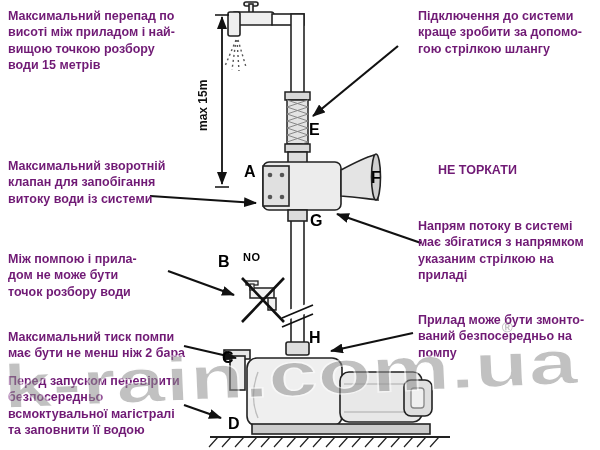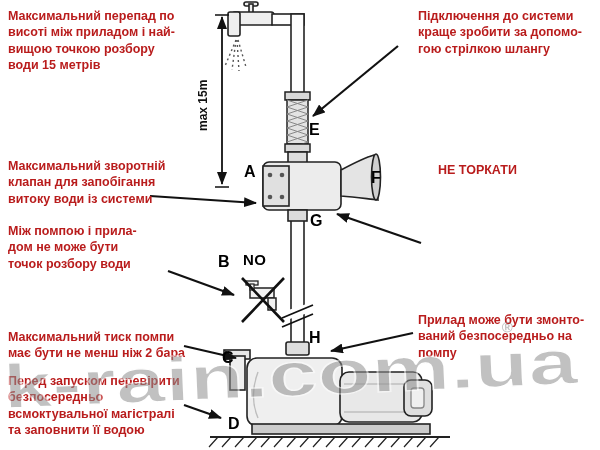--- a/index.html
+++ b/index.html
@@ -1,23 +1,23 @@
 <!DOCTYPE html>
 <html><head>
 <meta charset="utf-8">
 <style>
   * { margin:0; padding:0; box-sizing:border-box; }
   html,body { background:#ffffff; }
   body { font-family:"Liberation Sans", sans-serif; }
   .stage { position:relative; width:600px; height:450px; background:#fff; overflow:hidden; }
   .art { position:absolute; left:0; top:0; width:600px; height:450px; }
-  .callout { position:absolute; font-size:12.5px; font-weight:700; color:#b91c1c; line-height:1.3; }
+  .callout { position:absolute; font-size:12.5px; font-weight:700; color:#701a75; line-height:1.3; }
   .callout span { white-space:pre-line; }
   .dlabel { position:absolute; font-size:16px; font-weight:700; color:#000; }
-  .no-label { font-size:15px; letter-spacing:0.5px; }
+  .no-label { font-size:11px; letter-spacing:0.5px; }
   .max-label { position:absolute; font-size:12px; font-weight:700; color:#111;
                transform:rotate(-90deg); transform-origin:0 0; white-space:nowrap; }
   .wm { position:absolute; left:0; top:0; width:600px; height:450px; pointer-events:none; }
   .wmtext { font-family:"Liberation Sans", sans-serif; font-size:62px; font-weight:700;
             fill:#8f8f8f; stroke:#ffffff; stroke-width:1.3px; }
   .wmreg  { font-family:"Liberation Sans", sans-serif; font-size:15px; font-weight:700; fill:#8f8f8f; }
 </style>
 </head>
 <body>
 
@@ -123,21 +123,21 @@
     <span>Максимальний перепад по
 висоті між приладом і най-
 вищою точкою розбору
 води 15 метрів</span>
   </div>
   <div class="callout" style="left:8px; top:158px; width:186px">
     <span>Максимальний зворотній
 клапан для запобігання
 витоку води із системи</span>
   </div>
-  <div class="callout" style="left:8px; top:223px; width:170px">
+  <div class="callout" style="left:8px; top:251px; width:170px">
     <span>Між помпою і прила-
 дом не може бути
 точок розбору води</span>
   </div>
   <div class="callout" style="left:8px; top:329px; width:190px">
     <span>Максимальний тиск помпи
 має бути не менш ніж 2 бара</span>
   </div>
   <div class="callout" style="left:8px; top:373px; width:190px">
     <span>Перед запуском перевірити
@@ -146,20 +146,26 @@
 та заповнити її водою</span>
   </div>
 
   <div class="callout" style="left:418px; top:8px; width:178px">
     <span>Підключення до системи
 краще зробити за допомо-
 гою стрілкою шлангу</span>
   </div>
   <div class="callout" style="left:438px; top:162px; width:140px">
     <span>НЕ ТОРКАТИ</span>
+  </div>
+  <div class="callout" style="left:418px; top:218px; width:180px">
+    <span>Напрям потоку в системі
+має збігатися з напрямком
+указаним стрілкою на
+приладі</span>
   </div>
   <div class="callout" style="left:418px; top:312px; width:180px">
     <span>Прилад може бути змонто-
 ваний безпосередньо на
 помпу</span>
   </div>
 
   <div class="dlabel" style="left:244px; top:163px">A</div>
   <div class="dlabel" style="left:218px; top:253px">B</div>
   <div class="dlabel" style="left:222px; top:349px">C</div>

